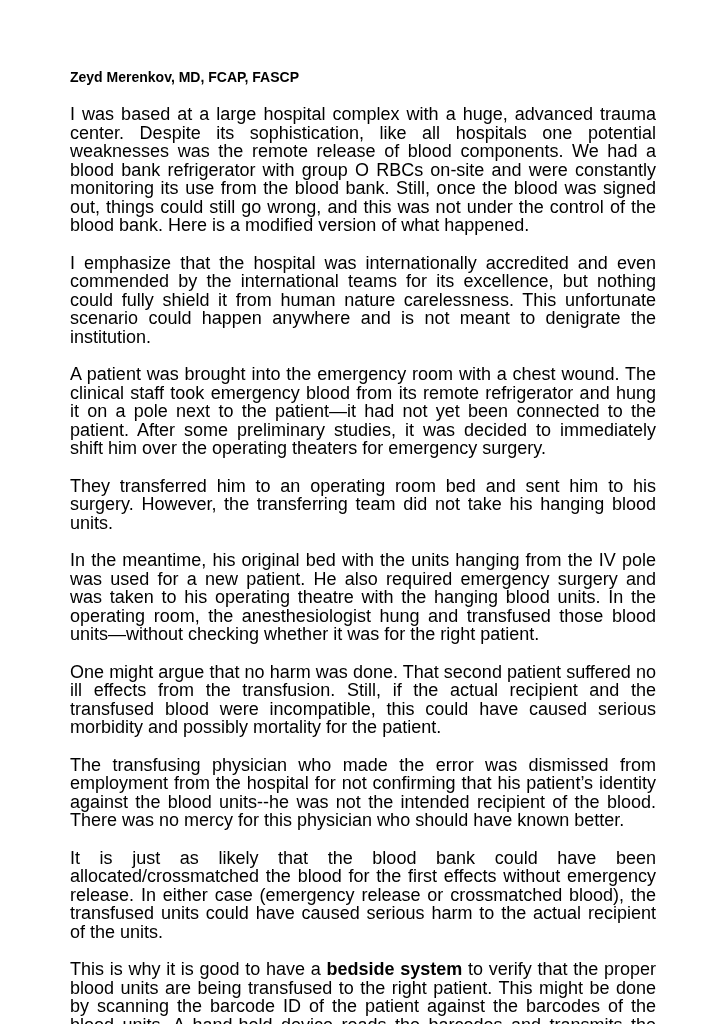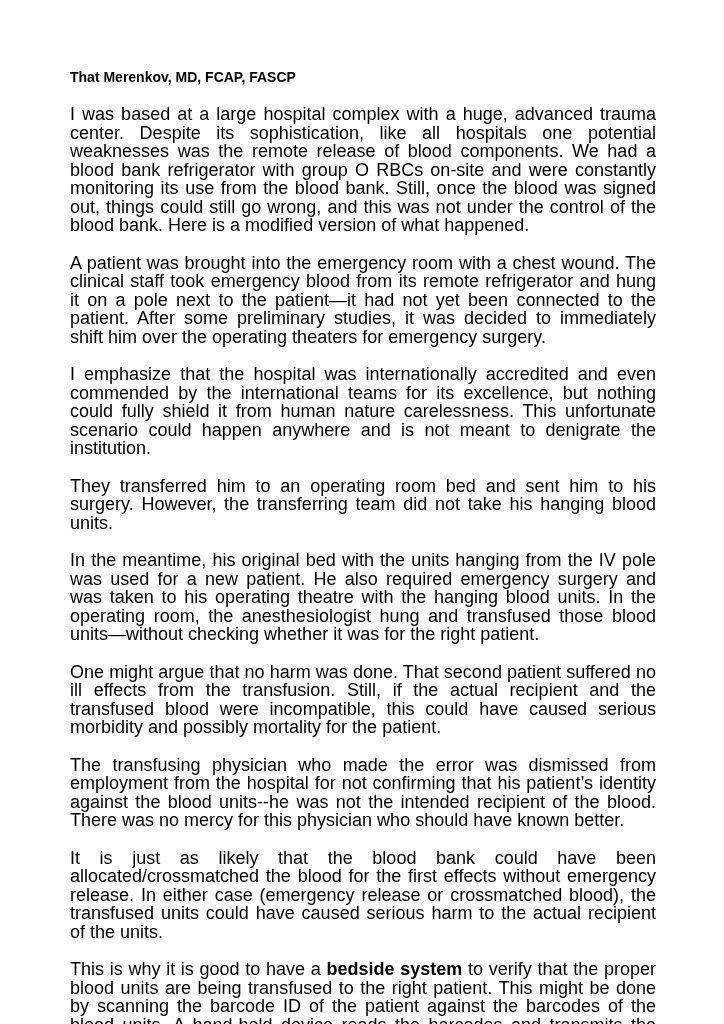--- a/index.html
+++ b/index.html
@@ -46,26 +46,26 @@
       text-align-last: left;
     }
     .para b {
       font-weight: bold;
     }
   </style>
 </head>
 <body>
 
 <div class="page">
-  <p class="author">That Merenkov, MD, FCAP, FASCP</p>
+  <p class="author">Zeyd Merenkov, MD, FCAP, FASCP</p>
 
   <div class="body-text">
     <p class="para">I was based at a large hospital complex with a huge, advanced trauma center.  Despite its sophistication, like all hospitals one potential weaknesses was the remote release of blood components.  We had a blood bank refrigerator with group O RBCs on-site and were constantly monitoring its use from the blood bank.  Still, once the blood was signed out, things could still go wrong, and this was not under the control of the blood bank.  Here is a modified version of what happened.</p>
+    <p class="para">I emphasize that the hospital was internationally accredited and even commended by the international teams for its excellence, but nothing could fully shield it from human nature carelessness.  This unfortunate scenario could happen anywhere and is not meant to denigrate the institution.</p>
     <p class="para">A patient was brought into the emergency room with a chest wound.  The clinical staff took emergency blood from its remote refrigerator and hung it on a pole next to the patient—it had not yet been connected to the patient.  After some preliminary studies, it was decided to immediately shift him over the operating theaters for emergency surgery.</p>
-    <p class="para">I emphasize that the hospital was internationally accredited and even commended by the international teams for its excellence, but nothing could fully shield it from human nature carelessness.  This unfortunate scenario could happen anywhere and is not meant to denigrate the institution.</p>
     <p class="para">They transferred him to an operating room bed and sent him to his surgery.  However, the transferring team did not take his hanging blood units.</p>
     <p class="para">In the meantime, his original bed with the units hanging from the IV pole was used for a new patient.  He also required emergency surgery and was taken to his operating theatre with the hanging blood units.  In the operating room, the anesthesiologist hung and transfused those blood units—without checking whether it was for the right patient.</p>
     <p class="para">One might argue that no harm was done.  That second patient suffered no ill effects from the transfusion.  Still, if the actual recipient and the transfused blood were incompatible, this could have caused serious morbidity and possibly mortality for the patient.</p>
     <p class="para">The transfusing physician who made the error was dismissed from employment from the hospital for not confirming that his patient’s identity against the blood units--he was not the intended recipient of the blood.  There was no mercy for this physician who should have known better.</p>
     <p class="para">It is just as likely that the blood bank could have been allocated/crossmatched the blood for the first effects without emergency release.  In either case (emergency release or crossmatched blood), the transfused units could have caused serious harm to the actual recipient of the units.</p>
     <p class="para"><span>This is why it is good to have a </span><b>bedside system</b><span> to verify that the proper blood units are being transfused to the right patient.  This might be done by scanning the barcode ID of the patient against the barcodes of the blood units.  A hand-held device reads the barcodes and transmits the data back to the blood bank software which will indicate if the unit is safe to use.  Several blood bank softwares have a module that can do this safely.</span></p>
   </div>
 </div>
 
 </body></html>

